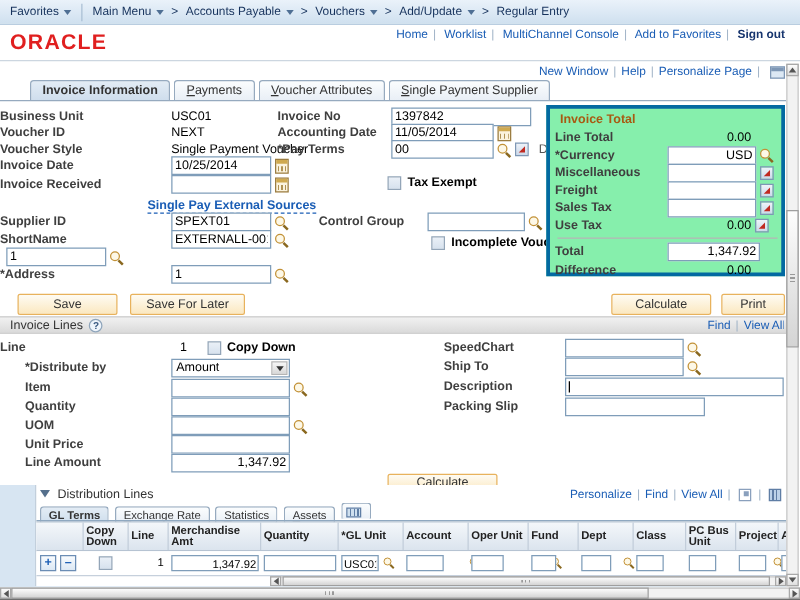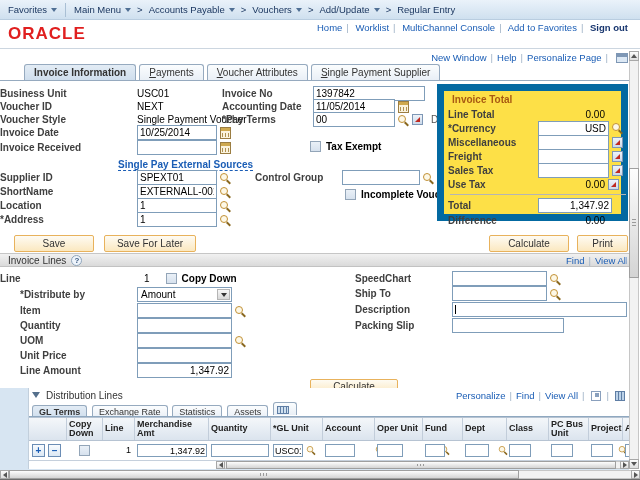--- a/index.html
+++ b/index.html
@@ -86,22 +86,22 @@
   
   .btn{position:absolute;height:17px;background:linear-gradient(#fefbf3,#fbe8c0);
        border:1px solid #e8b25c;border-radius:2px;font-size:10px;color:#333;text-align:center;
        line-height:15px;cursor:pointer;box-sizing:border-box}
   .btn.small{height:15px;line-height:13px}
   
   .secbar{position:absolute;left:0;width:629px;height:14px;background:linear-gradient(#f1f1f1,#dadada);
           border-top:1px solid #c6c6c6;border-bottom:1px solid #c2c2c2;box-sizing:border-box;
           display:flex;align-items:flex-end;font-size:10px;color:#333}
   
-  .panel{position:absolute;left:437px;top:84px;width:191px;height:137px;background:#fde047;
-         border:7px solid #0369a1;box-sizing:border-box}
+  .panel{position:absolute;left:437px;top:84px;width:191px;height:137px;background:#86efac;
+         border:3px solid #0369a1;box-sizing:border-box}
   .ptitle{position:absolute;left:8px;top:3px;font-size:10px;font-weight:bold;color:#a85a12}
   .prow{position:absolute;display:flex;align-items:center;height:14px;font-size:10px;white-space:nowrap}
   .pval{text-align:right;display:inline-block}
   
   .bluestrip{position:absolute;left:0;top:388px;width:629px;height:82px;background:#d7e5f2}
   .wrap{position:absolute;left:28px;top:388px;width:600px;height:81px;background:#fff;overflow:hidden;
         border-left:1px solid #c2cfdc}
   .dtab{display:inline-block;padding:1px 6px;border:1px solid #96aabf;border-bottom:none;
         border-radius:3px 3px 0 0;background:linear-gradient(#fbfdfe,#e9eff6);font-size:9px;color:#333;
         margin-right:2px;cursor:pointer}
@@ -252,21 +252,20 @@
       <span class="lbl" style="width:132px">Supplier ID</span>
       <input class="inp" style="width: 80px;" value="SPEXT01">
       <span class="ic-look"></span>
     </div>
   <div class="row" style="left:0;top:184px">
       <span class="lbl" style="width:132px">ShortName</span>
       <input class="inp" style="width: 80px;" value="EXTERNALL-001">
       <span class="ic-look"></span>
     </div>
   <div class="row" style="left:0;top:198px">
-      <span class="lbl" style="width:132px">Location</span>
       <input class="inp" style="width: 80px;" value="1">
       <span class="ic-look"></span>
     </div>
   <div class="row" style="left:0;top:212px">
       <span class="lbl" style="width:132px">*Address</span>
       <input class="inp" style="width: 80px;" value="1">
       <span class="ic-look"></span>
     </div>
   <div class="row" style="left:255px;top:170px">
       <span class="lbl" style="width:82px">Control Group</span>

